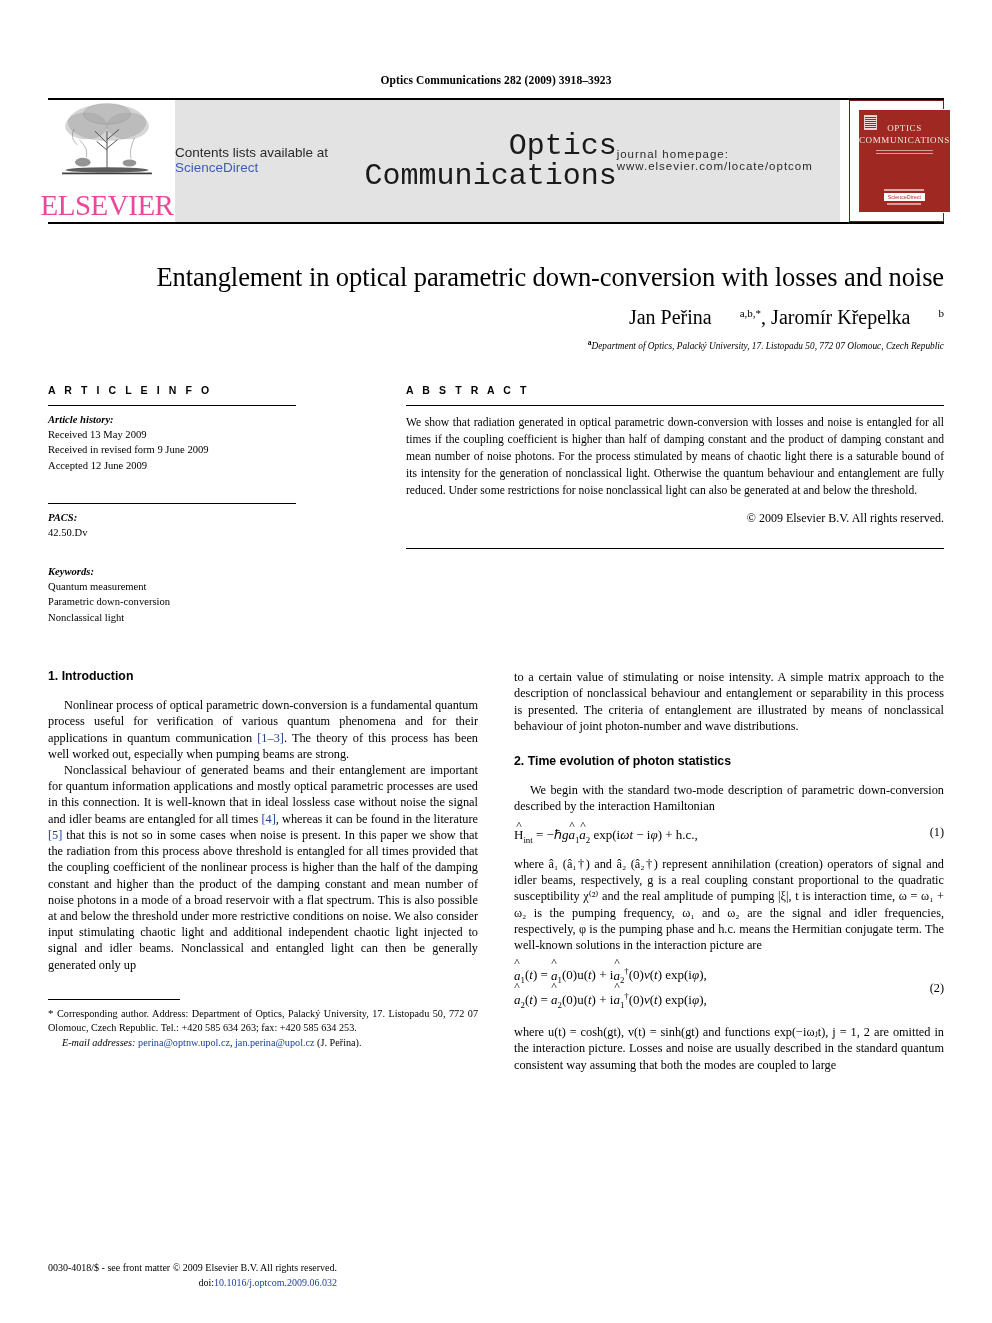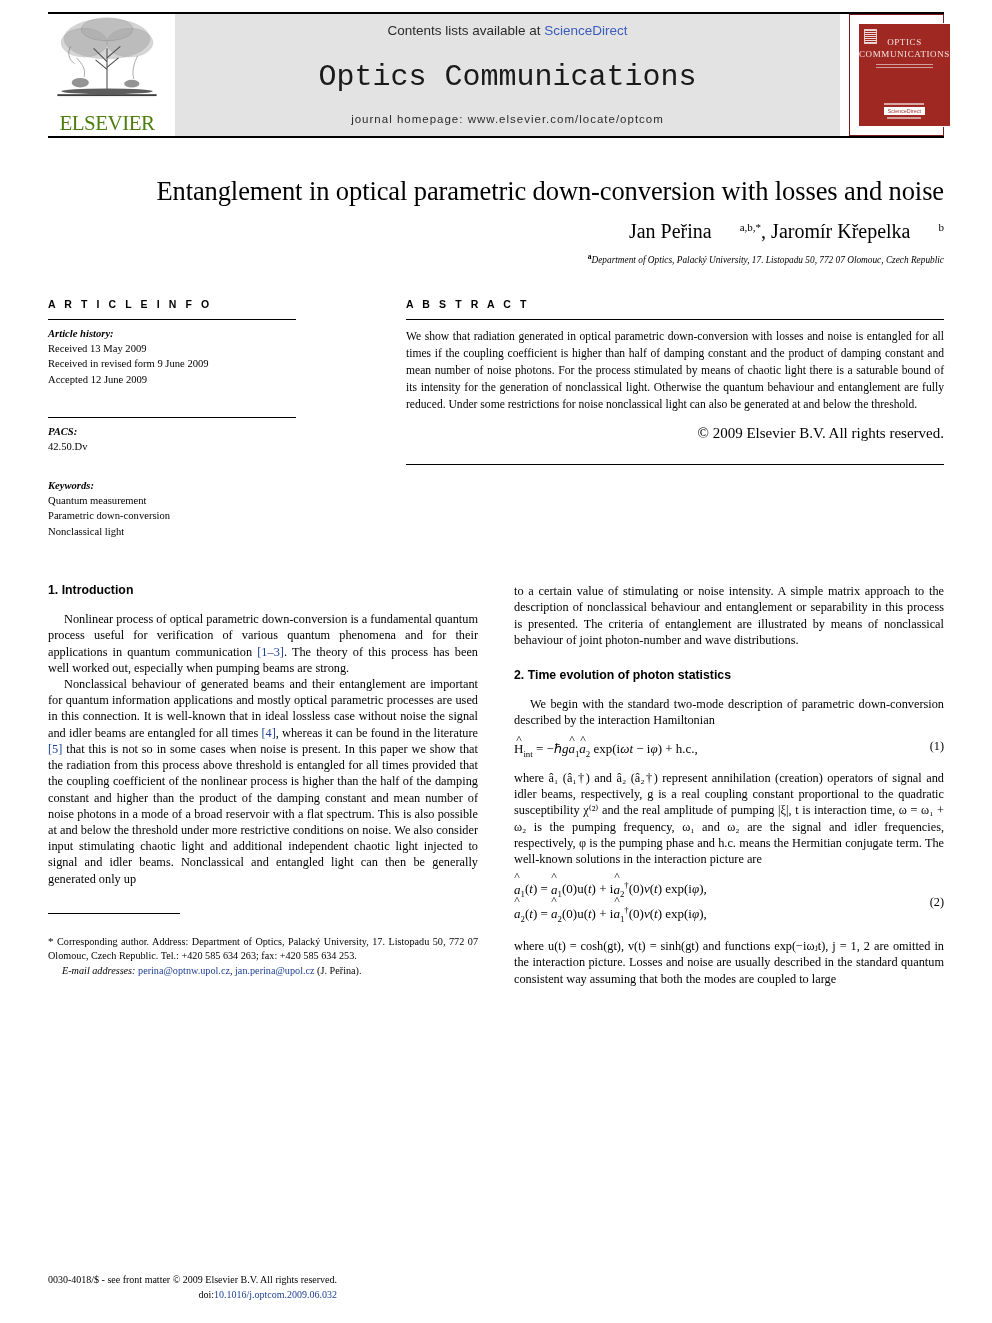--- a/index.html
+++ b/index.html
@@ -45,34 +45,34 @@
     flex: none;
     display: flex;
     flex-direction: column;
     align-items: center;
     justify-content: flex-end;
     padding-bottom: 2px;
   }
   .tree-svg { display:block; }
   .elsevier-word {
     font-family: "Liberation Serif", serif;
-    font-size: 21px;
+    font-size: 29px;
     letter-spacing: -0.5px;
-    color: #4d7c0f;
+    color: #ec4899;
     line-height: 1;
     margin-top: 15px;
     font-weight: normal;
   }
   .journal-band {
     flex: 1 1 auto;
     background: #e3e3e3;
     margin-left: 9px;
     margin-right: 9px;
     display: flex;
-    flex-direction: column;
+    flex-direction: row;
     align-items: center;
     justify-content: space-between;
     padding: 9px 0 11px 0;
     box-sizing: border-box;
   }
   .contents-line {
     font-family: "Liberation Sans", sans-serif;
     font-size: 13.5px;
     color: #2b2b2b;
   }
@@ -218,21 +218,21 @@
   .info-gap-2 { height: 17px; }
 
   .abs-text {
     font-size: 11.6px;
     line-height: 1.47;
     text-align: justify;
     padding-top: 8px;
   }
   .abs-copy {
     text-align: right;
-    font-size: 15px;
+    font-size: 12px;
     margin-top: 12px;
   }
   .abs-rule-bottom {
     border-top: 1.4px solid #000;
     margin-top: 22px;
   }
 
   
   .body-cols {
     display: flex;
@@ -284,21 +284,21 @@
 
   
   .footnote-rule {
     border-top: 1px solid #000;
     width: 132px;
     margin-top: 26px;
   }
   .footnote {
     font-size: 10.2px;
     line-height: 1.42;
-    margin-top: 20px;
+    margin-top: 6px;
     text-align: justify;
   }
   .footnote .star { font-size: 11px; }
   .footnote .em { font-style: italic; font-weight: normal; }
   .footnote a { color: #1c3f94; text-decoration: none; }
 
   
   .page-footer {
     position: absolute;
     left: 48px;
@@ -307,20 +307,21 @@
     line-height: 1.45;
     text-align: right;
   }
   .page-footer .doi-link { color: #1c3f94; }
 </style>
 </head>
 <body>
 
 <div class="page">
 
+  <div class="running-head">Optics Communications 282 (2009) 3918–3923</div>
 
   <div class="masthead">
 
     <div class="elsevier-logo">
       <svg class="tree-svg" width="104" height="88" viewBox="0 0 104 88">
         <g fill="#6e6e6e" stroke="#5a5a5a" stroke-width="0.5">
           <ellipse cx="52" cy="26" rx="45" ry="21" fill="#8f8f8f" opacity="0.38"></ellipse>
           <ellipse cx="28" cy="30" rx="24" ry="15" fill="#9a9a9a" opacity="0.40"></ellipse>
           <ellipse cx="76" cy="30" rx="24" ry="15" fill="#9a9a9a" opacity="0.40"></ellipse>
           <ellipse cx="52" cy="16" rx="27" ry="12" fill="#a5a5a5" opacity="0.45"></ellipse>

